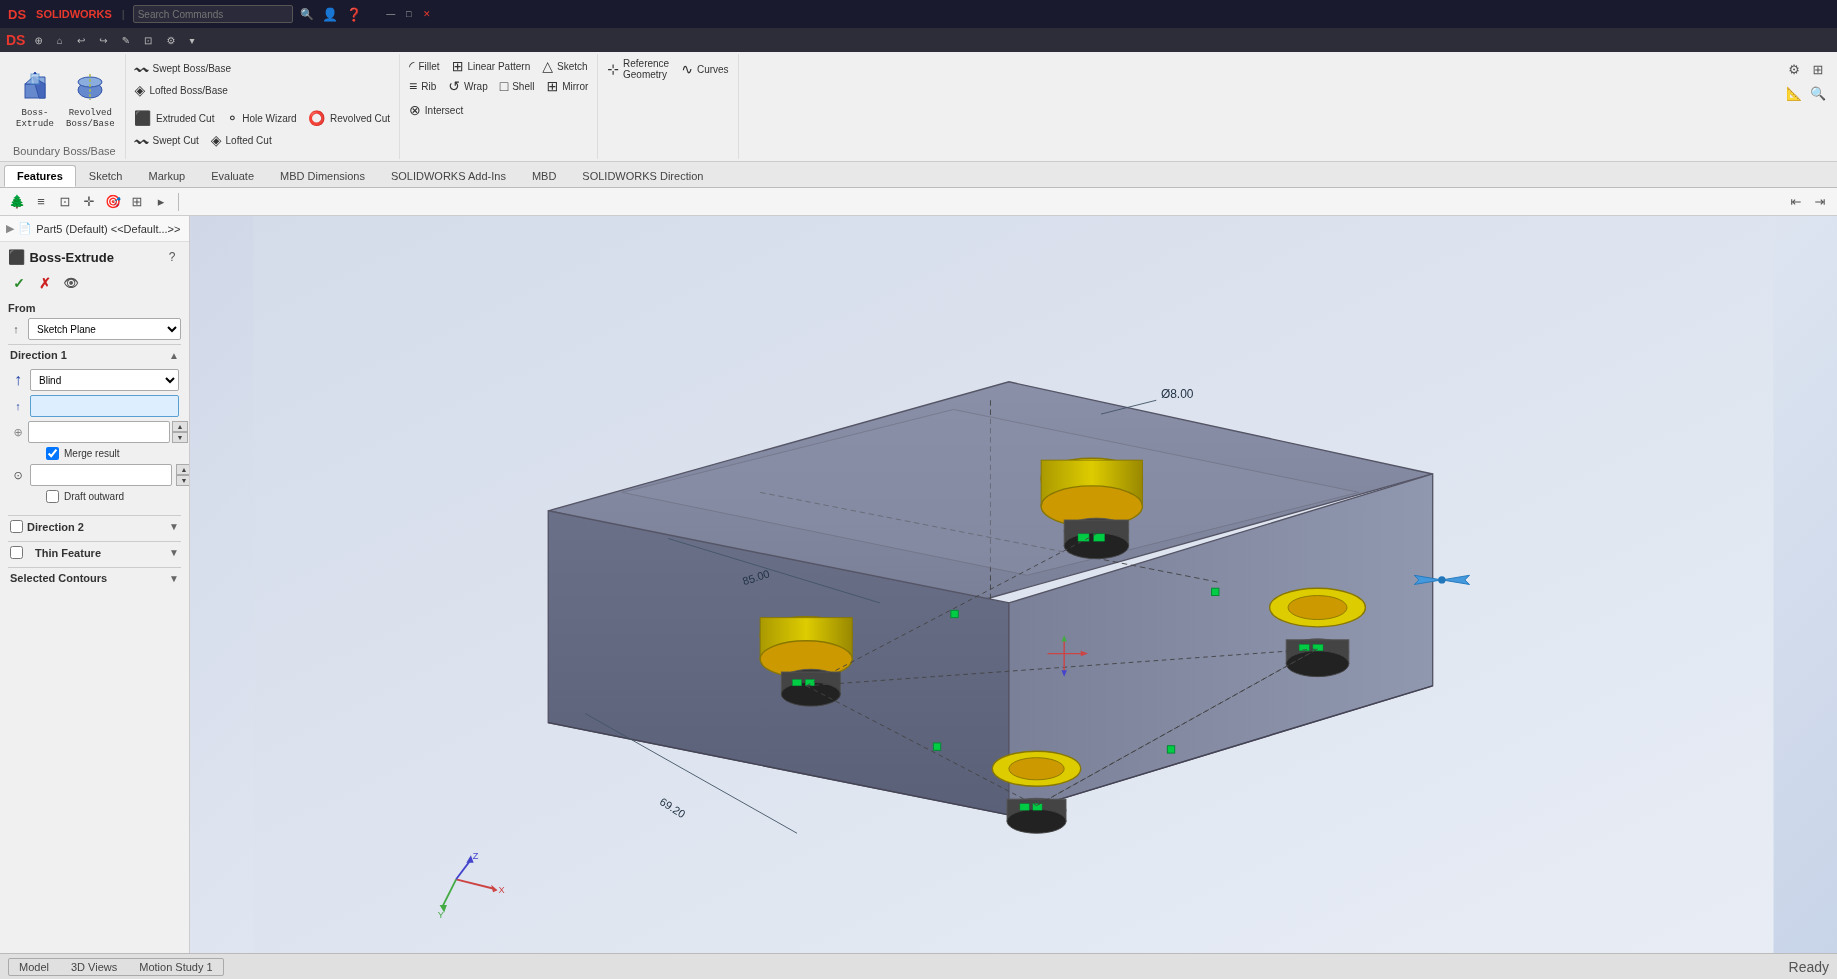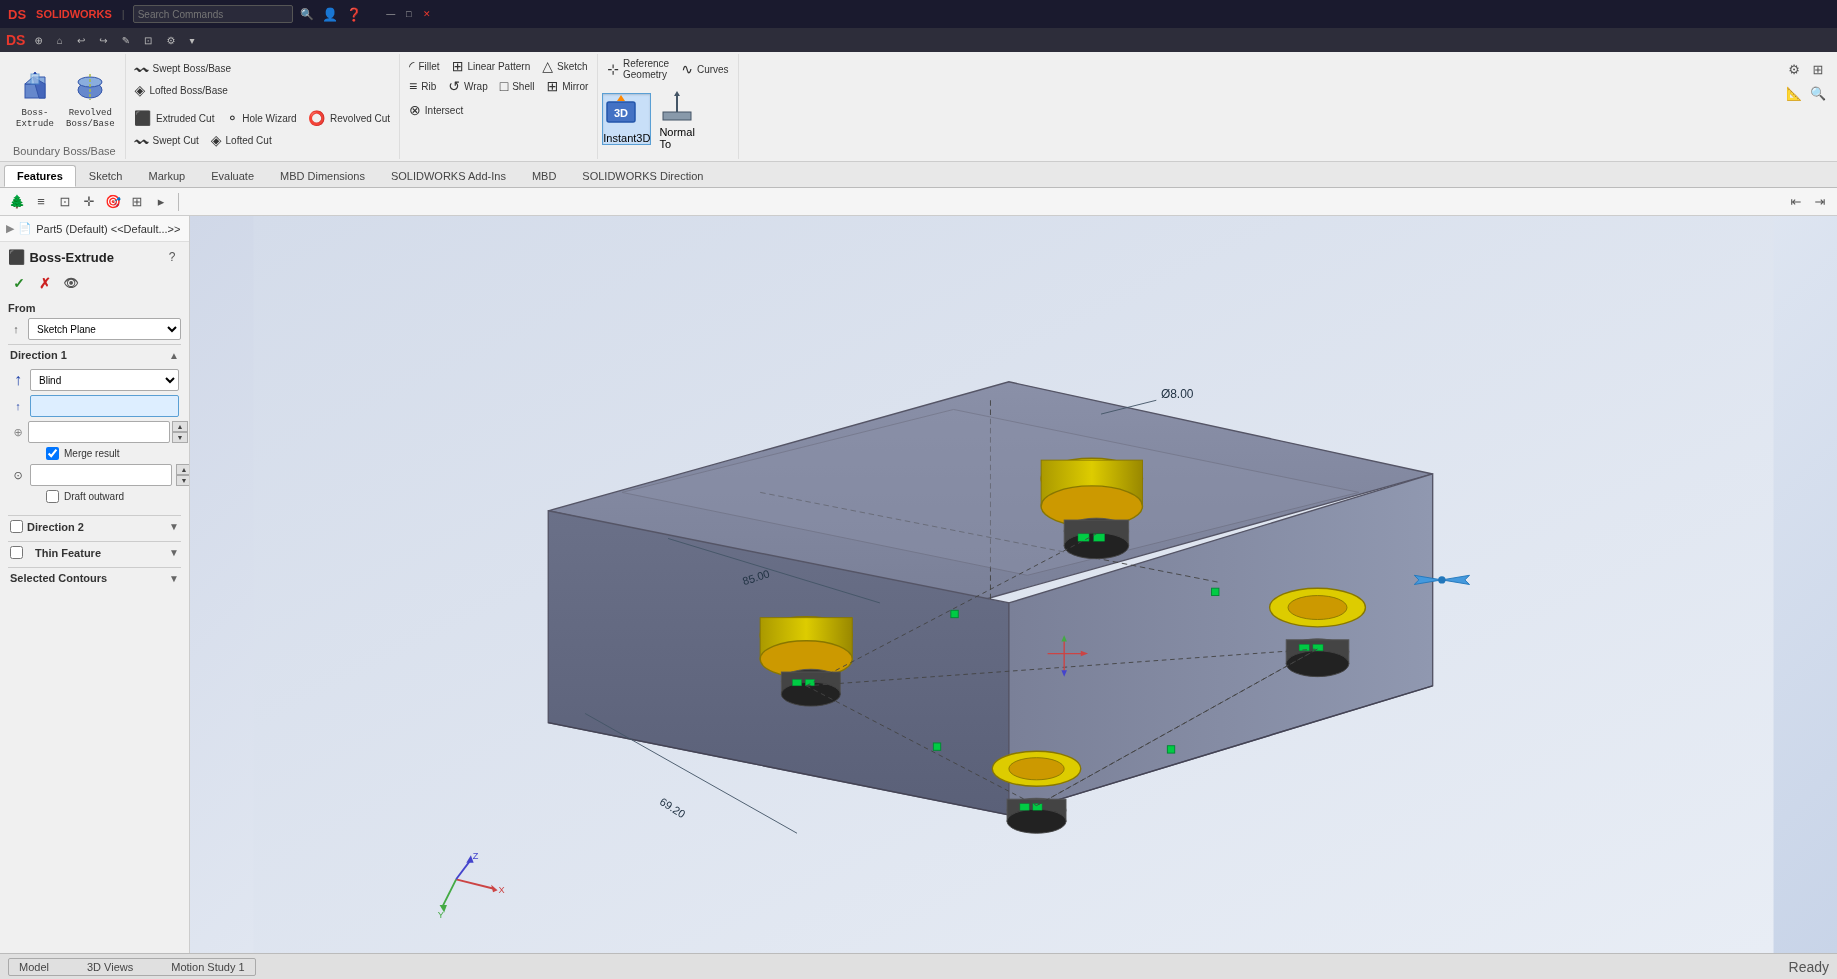--- a/index.html
+++ b/index.html
@@ -517,42 +517,20 @@
 
   <div class="toolbar-group-cols">
     <div class="toolbar-row">
       <div class="small-btn">
         <span class="sicon">⊹</span>
         <span>Reference<br>Geometry</span>
       </div>
       <div class="small-btn">
         <span class="sicon">∿</span>
         <span>Curves</span>
-      </div>
-    </div>
-    <div class="toolbar-row" style="margin-top:6px;gap:8px;">
-      <div class="large-btn active-btn">
-        <div class="icon-box">
-          <svg width="36" height="36" viewBox="0 0 36 36">
-            <rect x="4" y="8" width="28" height="20" rx="2" fill="#4472c4" stroke="#2255aa" stroke-width="1.5"></rect>
-            <text x="18" y="23" text-anchor="middle" fill="white" font-size="11" font-weight="bold">3D</text>
-            <polygon points="18,1 22,7 14,7" fill="#ff8800"></polygon>
-          </svg>
-        </div>
-        <div class="btn-label">Instant3D</div>
-      </div>
-      <div class="large-btn">
-        <div class="icon-box">
-          <svg width="36" height="36" viewBox="0 0 36 36">
-            <rect x="4" y="24" width="28" height="8" fill="#8899aa" stroke="#445566" stroke-width="1"></rect>
-            <line x1="18" y1="24" x2="18" y2="6" stroke="#445566" stroke-width="2"></line>
-            <polygon points="15,8 21,8 18,3" fill="#445566"></polygon>
-          </svg>
-        </div>
-        <div class="btn-label">Normal<br>To</div>
       </div>
     </div>
   </div>
 
   <div style="display:flex;flex-direction:column;justify-content:center;gap:2px;margin-left:auto;padding:4px;">
     <div style="display:flex;gap:2px;">
       <div class="icon-btn">⚙</div>
       <div class="icon-btn">⊞</div>
     </div>
     <div style="display:flex;gap:2px;">
@@ -813,20 +791,20 @@
         <line x1="0" y1="0" x2="15" y2="-20" stroke="#4444cc" stroke-width="2"></line>
         <polygon points="11,-18 16,-26 19,-18" fill="#4444cc"></polygon>
         <text x="18" y="-22" fill="#4444cc" font-size="10">Z</text>
       </g>
     </svg>
   </div>
 
 </div>
 
 <div id="bottom-bar">
-  <div style="display:flex;align-items:flex-end;gap:18px;border:1px solid #aaa;border-radius:2px;overflow:hidden;">
+  <div style="display:flex;align-items:flex-end;gap:2px;border:1px solid #aaa;border-radius:2px;overflow:hidden;">
     <div class="bottom-tab">Model</div>
     <div class="bottom-tab">3D Views</div>
     <div class="bottom-tab">Motion Study 1</div>
   </div>
   <div style="flex:1;"></div>
   <div style="font-size:14px;color:#555;">Ready</div>
 </div>
 
 </body></html>

